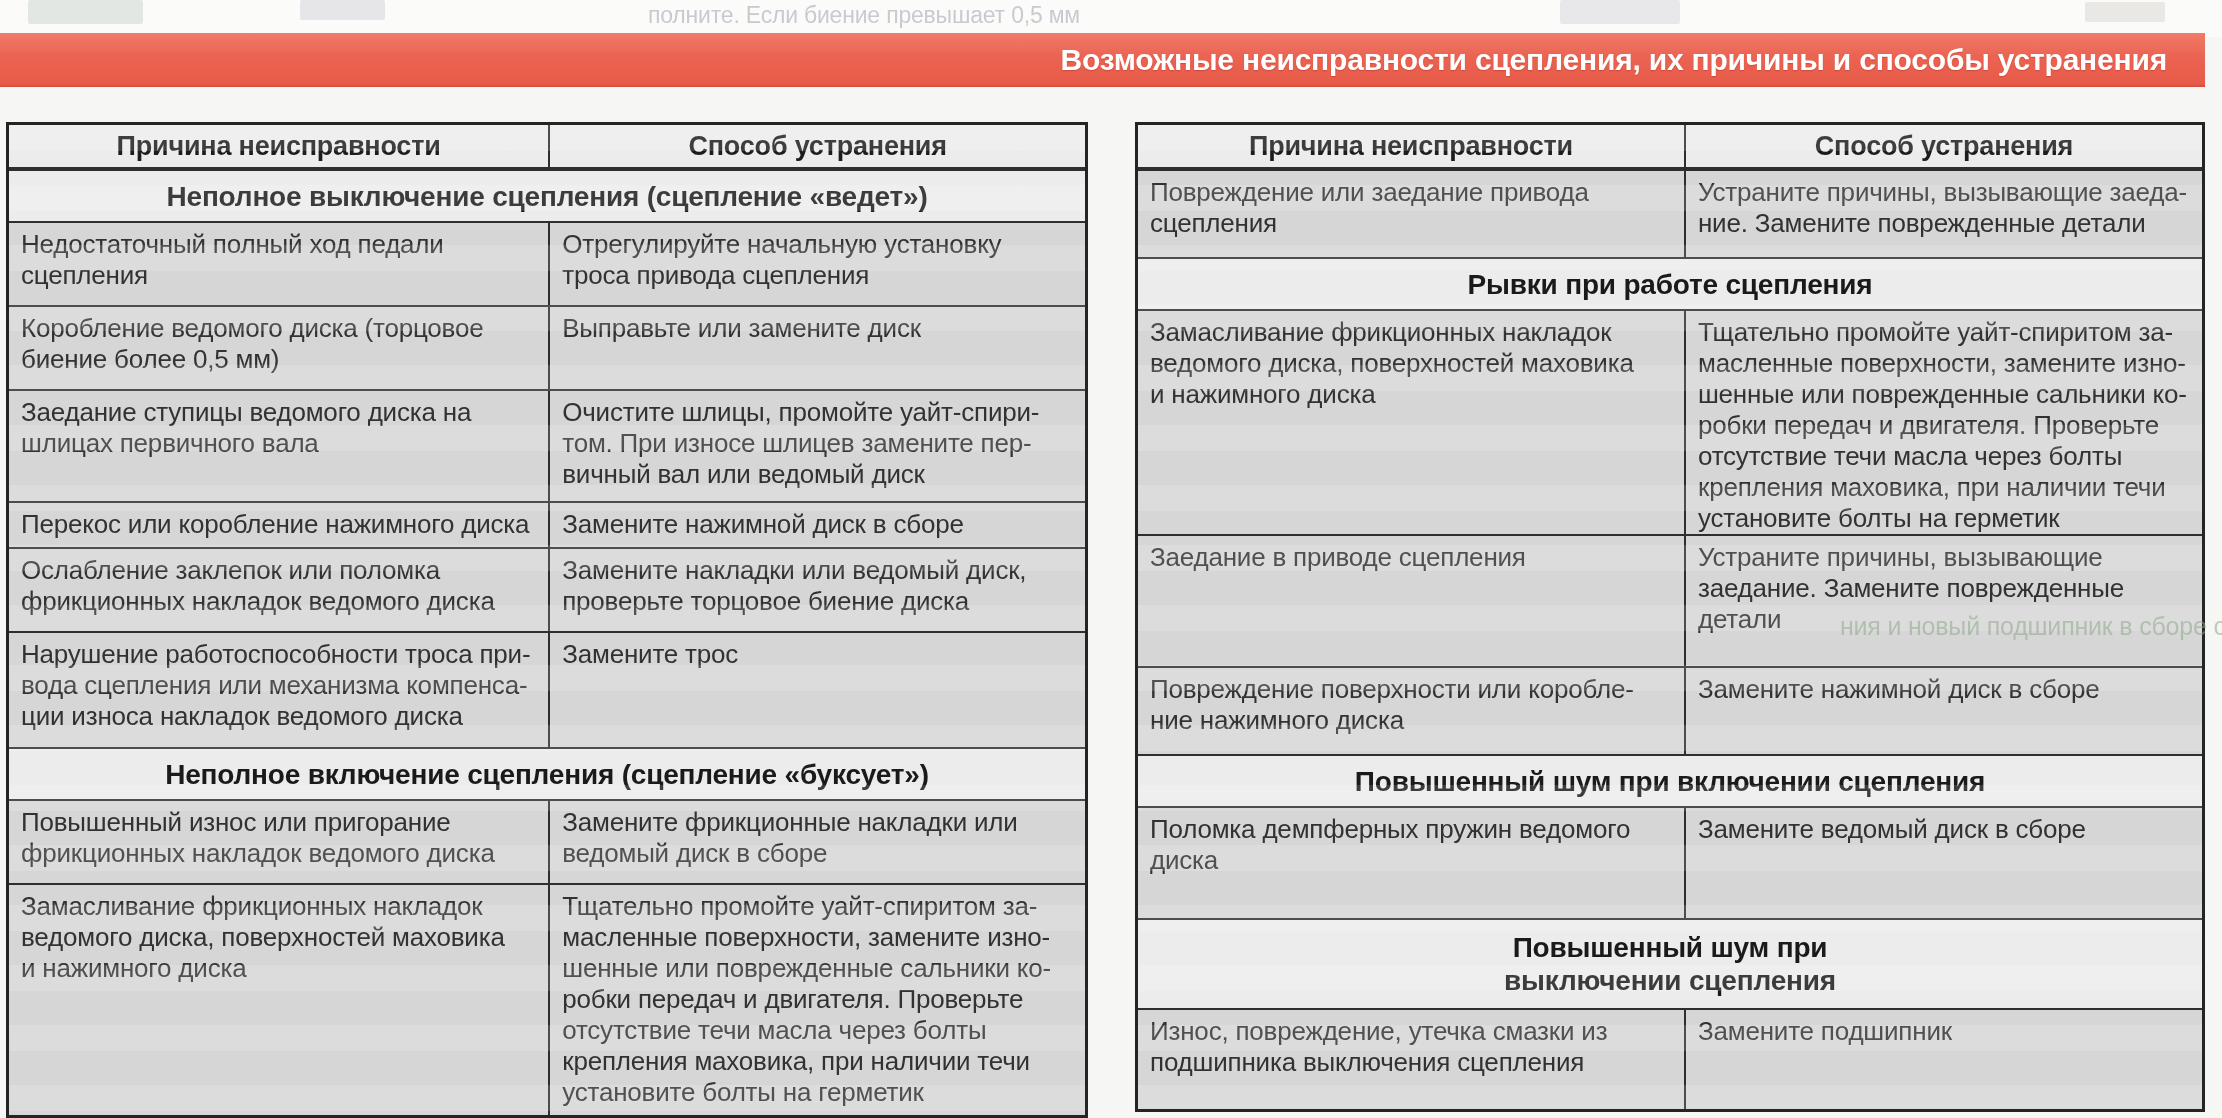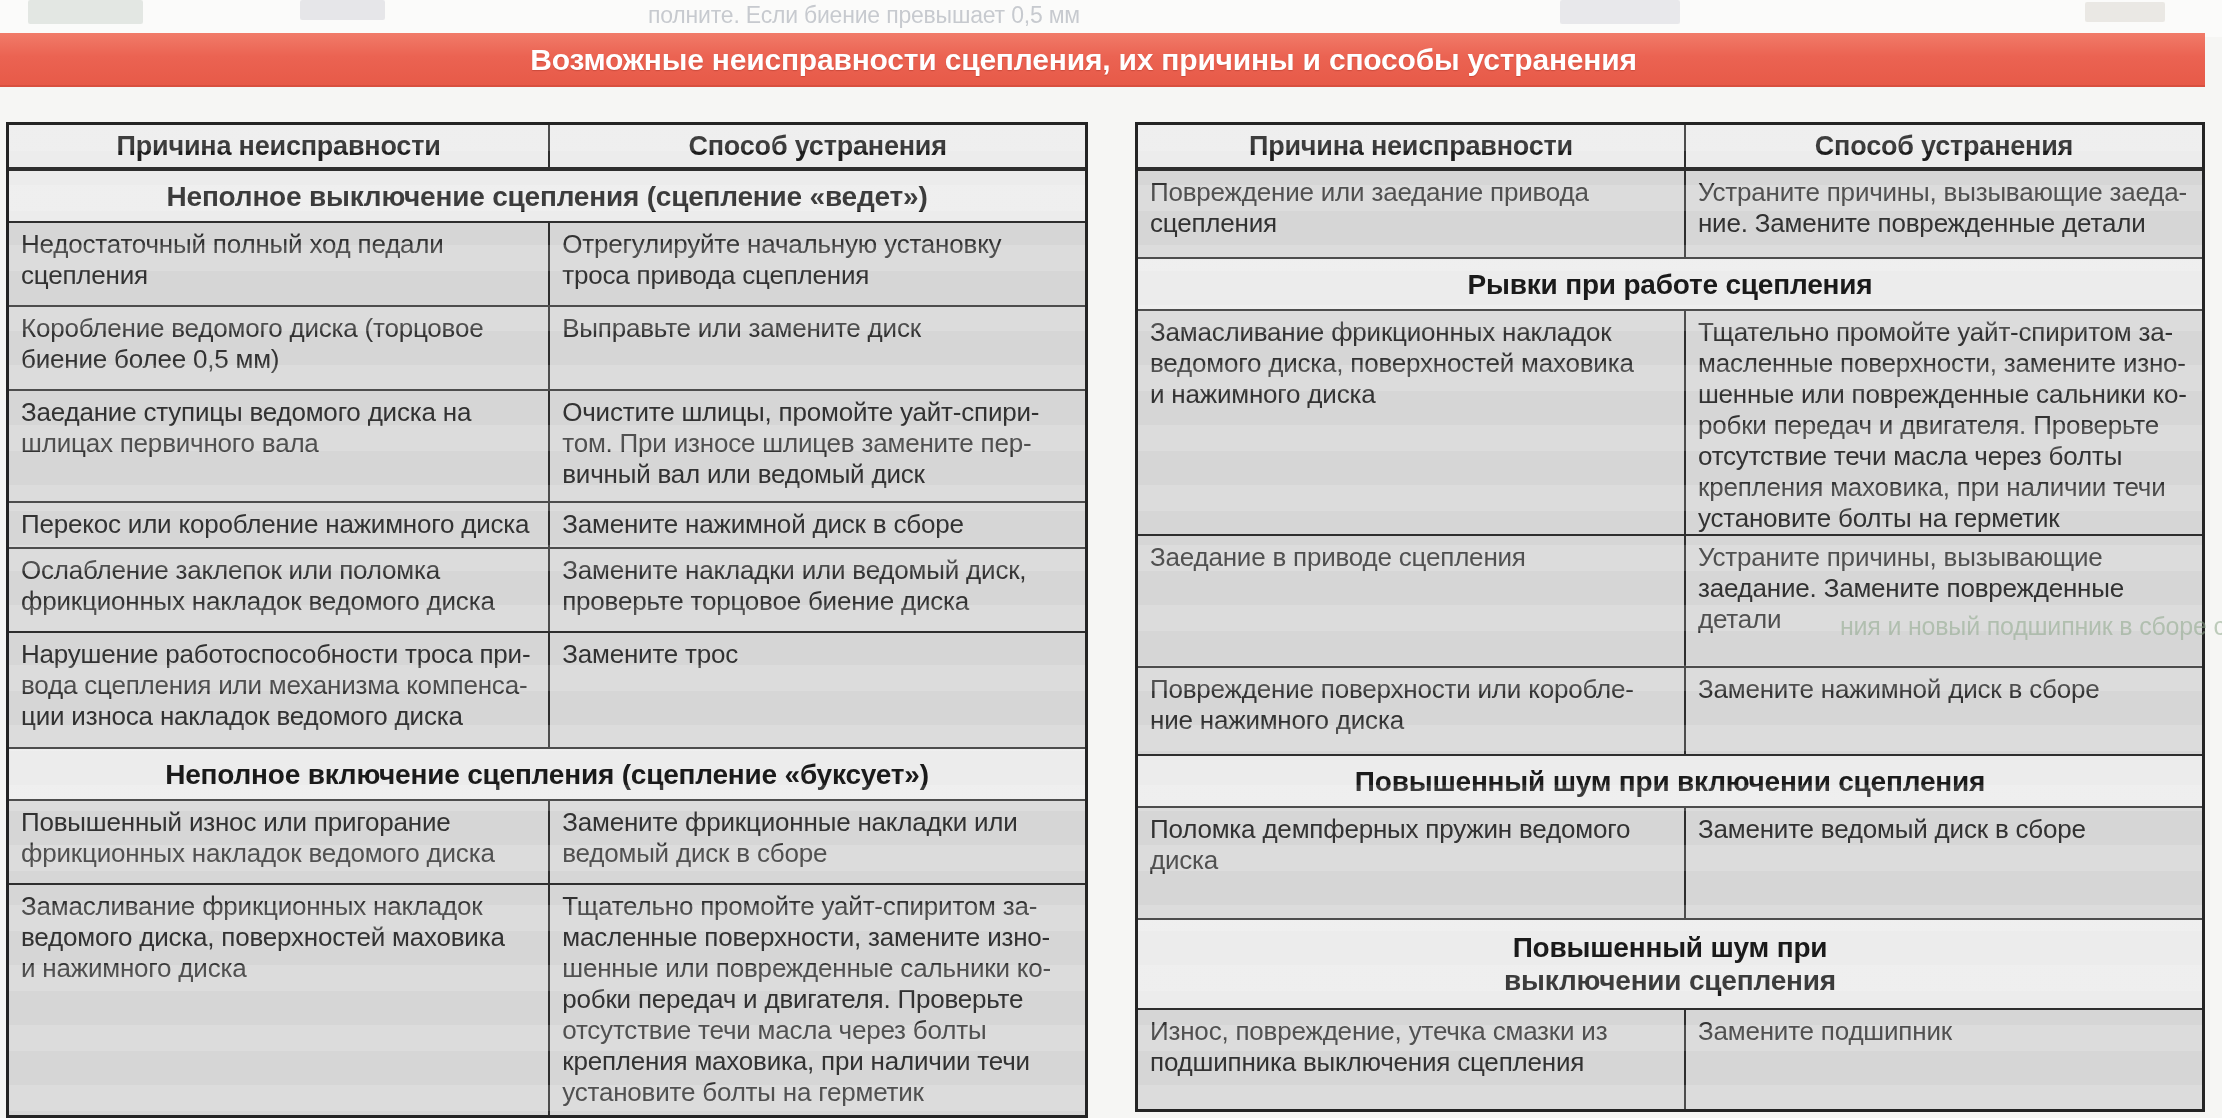--- a/index.html
+++ b/index.html
@@ -22,21 +22,21 @@
     position:absolute;left:648px;top:2px;
     font-size:23px;color:#b6bac1;opacity:.75;white-space:nowrap;
   }
   
   .banner{
     position:absolute;left:0;top:33px;width:2205px;height:54px;
     background:linear-gradient(180deg,#f17b69 0%,#eb6352 45%,#e75a48 100%);
     border-bottom:2px solid #d8503f;
     color:#ffffff;
     font-weight:bold;font-size:30px;line-height:54px;
-    text-align:center;
+    text-align:right;
     box-sizing:border-box;
     padding-right:38px;
     text-shadow:0 1px 1px rgba(150,40,30,.35);
   }
   
   .tbl{
     position:absolute;top:122px;
     display:flex;flex-direction:column;
     border:3px solid #242424;
     background:#d6d6d6;

